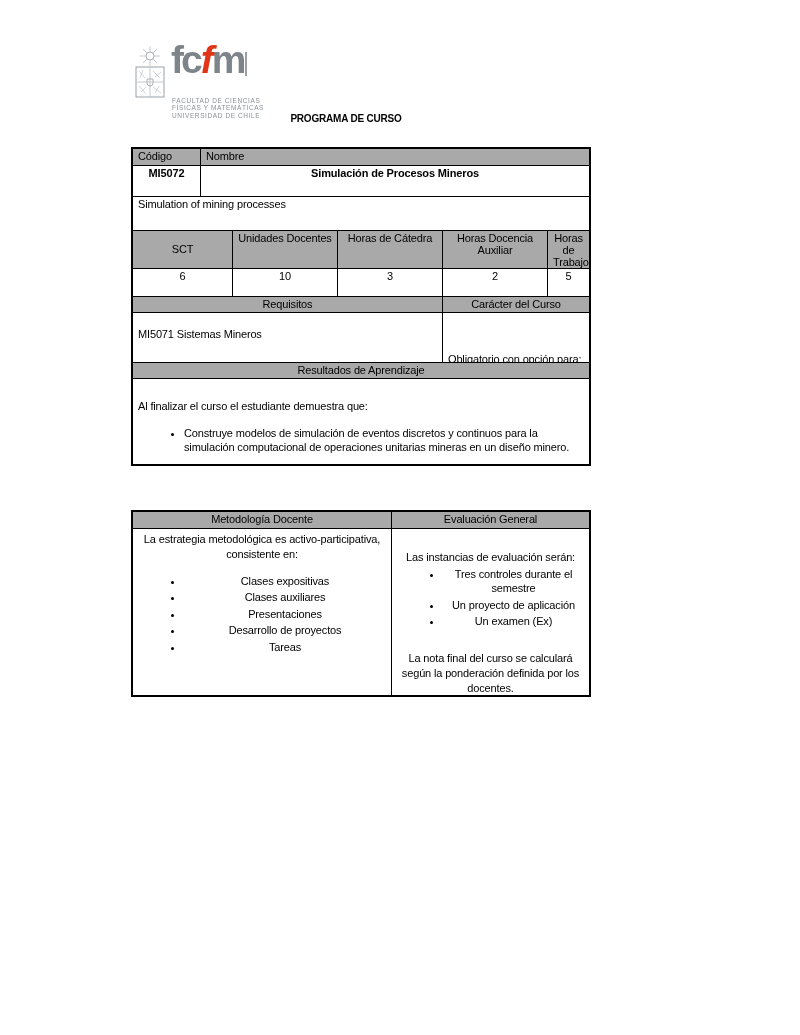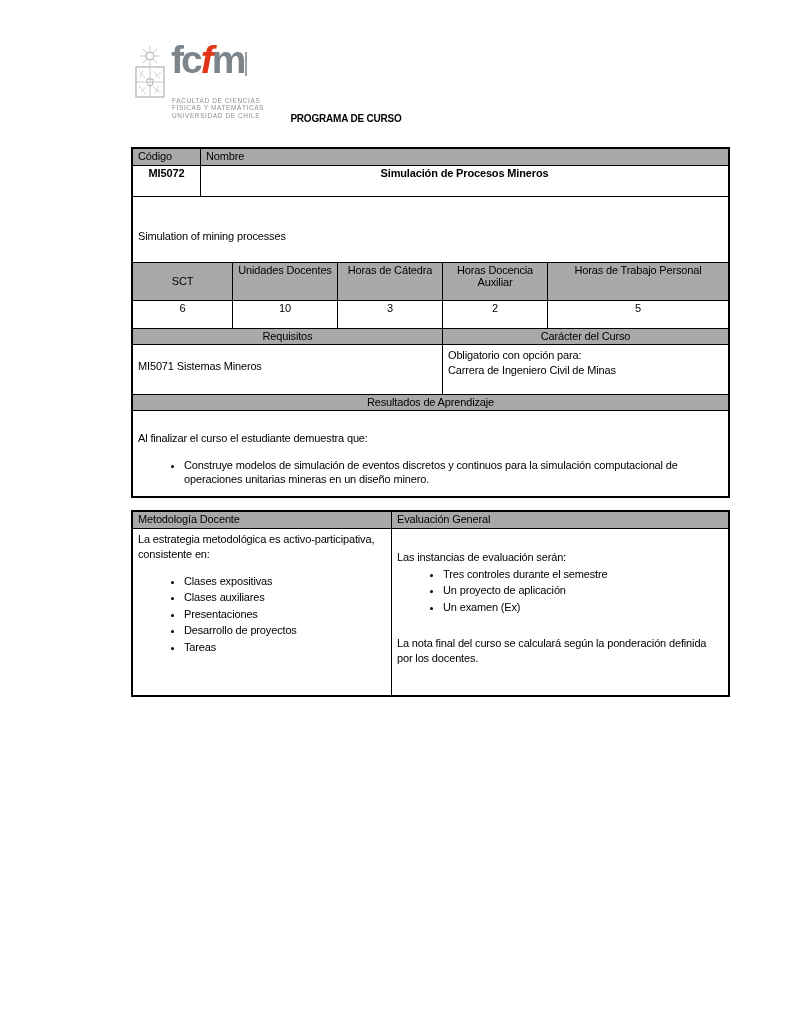--- a/index.html
+++ b/index.html
@@ -26,39 +26,39 @@
     font-size:6.5px;line-height:1.15;letter-spacing:0.6px;
     color:#8a9094;white-space:nowrap;
   }
   
   .doc-title{
     position:absolute;left:0;top:113px;width:648px;
     text-align:center;font-size:10px;font-weight:bold;letter-spacing:-0.2px;padding-left:22px;
   }
   
   .doc-table{
-    position:absolute;left:131px;width:599px;
+    position:absolute;left:131px;width:460px;
     border:2px solid #000;box-sizing:border-box;
     font-size:11px;letter-spacing:-0.15px;
   }
   .t-row{display:grid;border-bottom:1px solid #000;box-sizing:border-box;}
   .t-row:last-child{border-bottom:none;}
   .t-cell{
     border-right:1px solid #000;box-sizing:border-box;
     padding:1px 5px;overflow:hidden;
   }
   .t-cell:last-child{border-right:none;}
   .hdr{background:#a9a9a9;}
   .c-center{text-align:center;}
   .c-bold{font-weight:bold;}
   .cols-codigo{grid-template-columns:68px 1fr;}
   .cols-1{grid-template-columns:1fr;}
   .cols-5{grid-template-columns:100px 105px 105px 105px 1fr;}
   .cols-req{grid-template-columns:310px 1fr;}
-  .cols-2{grid-template-columns:259px 1fr;}
+  .cols-2{grid-template-columns:259px 1fr;text-align:center;}
   .bullets{margin:12px 0 0 0;padding-left:46px;list-style:disc;}
   .bullets li{margin:0 0 2px 0;line-height:1.32;}
   .bullets-tight{margin-top:2px;}
   .intro{line-height:1.35;}
   .note{margin-top:22px;line-height:1.35;}
 </style>
 </head>
 <body>
 
 <div class="page">
@@ -103,21 +103,21 @@
       <div class="t-cell">Código</div>
       <div class="t-cell">Nombre</div>
     </div>
 
     <div class="t-row cols-codigo" style="height:31px;">
       <div class="t-cell c-center c-bold">MI5072</div>
       <div class="t-cell c-center c-bold">Simulación de Procesos Mineros</div>
     </div>
 
 
-    <div class="t-row cols-1" style="height:34px;margin-top:32px;">
+    <div class="t-row cols-1" style="height:34px;">
       <div class="t-cell">Simulation of mining processes</div>
     </div>
 
     <div class="t-row cols-5 hdr" style="height:38px;">
       <div class="t-cell c-center" style="line-height:34px;">SCT</div>
       <div class="t-cell c-center">Unidades Docentes</div>
       <div class="t-cell c-center">Horas de Cátedra</div>
       <div class="t-cell c-center">Horas Docencia Auxiliar</div>
       <div class="t-cell c-center">Horas de Trabajo Personal</div>
     </div>
@@ -130,21 +130,21 @@
       <div class="t-cell c-center">5</div>
     </div>
 
     <div class="t-row cols-req hdr" style="height:16px;">
       <div class="t-cell c-center">Requisitos</div>
       <div class="t-cell c-center">Carácter del Curso</div>
     </div>
 
     <div class="t-row cols-req" style="height:50px;">
       <div class="t-cell" style="padding-top:15px;">MI5071 Sistemas Mineros</div>
-      <div class="t-cell" style="padding-top:3px;">
+      <div class="t-cell" style="padding-top:3px;margin-top:36px;">
         <div class="intro">Obligatorio con opción para:</div>
         <div class="intro">Carrera de Ingeniero Civil de Minas</div>
       </div>
     </div>
 
     <div class="t-row cols-1 hdr" style="height:16px;">
       <div class="t-cell c-center">Resultados de Aprendizaje</div>
     </div>
 
     <div class="t-row cols-1" style="height:85px;">

